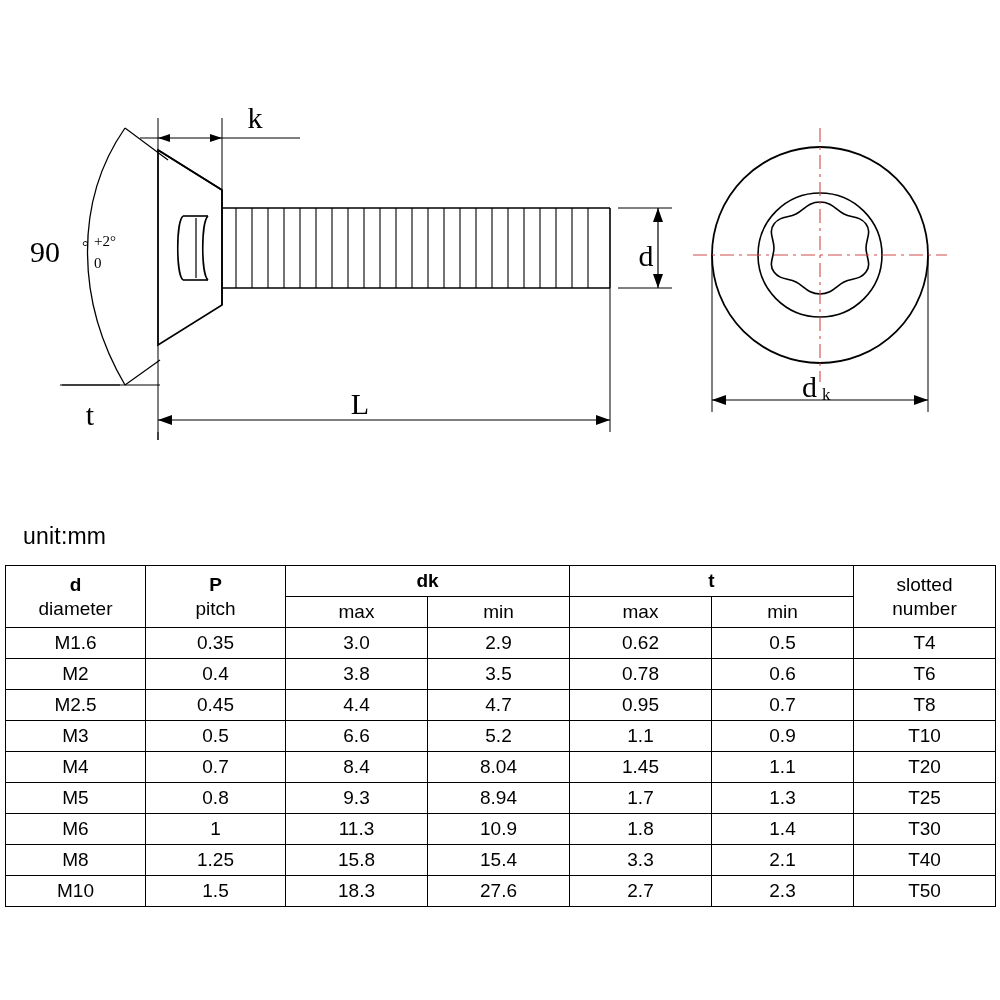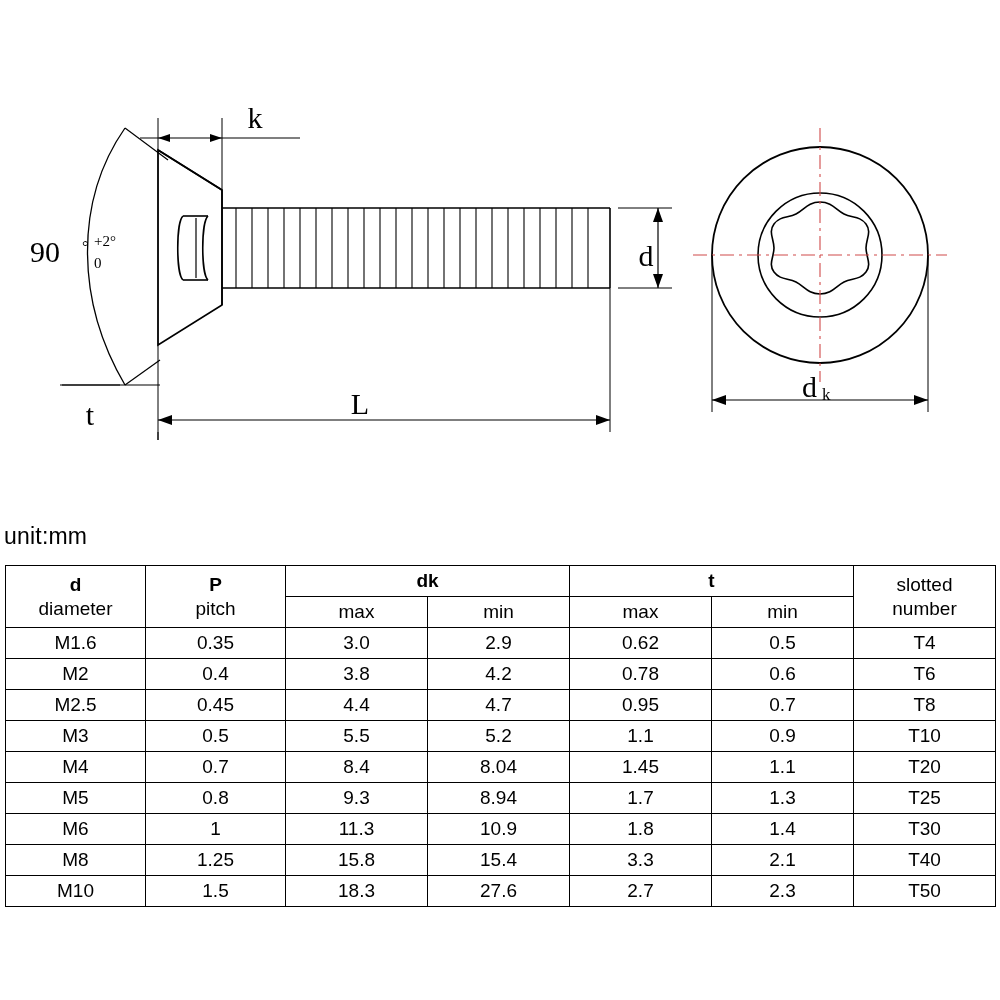--- a/index.html
+++ b/index.html
@@ -27,21 +27,21 @@
     top: 0;
     width: 1000px;
     height: 500px;
   }
   #drawing svg {
     display: block;
   }
   
   #unit-label {
     position: absolute;
-    left: 4px;
+    left: 23px;
     top: 523px;
     font-size: 23px;
     font-weight: 400;
     letter-spacing: 0.2px;
   }
   
   #spec-table-wrap {
     position: absolute;
     left: 5px;
     top: 565px;
@@ -294,38 +294,38 @@
           <td>3.0</td>
           <td>2.9</td>
           <td>0.62</td>
           <td>0.5</td>
           <td>T4</td>
         </tr>
         <tr>
           <td class="rowlabel">M2</td>
           <td>0.4</td>
           <td>3.8</td>
-          <td>4.2</td>
+          <td>3.5</td>
           <td>0.78</td>
           <td>0.6</td>
           <td>T6</td>
         </tr>
         <tr>
           <td class="rowlabel">M2.5</td>
           <td>0.45</td>
           <td>4.4</td>
           <td>4.7</td>
           <td>0.95</td>
           <td>0.7</td>
           <td>T8</td>
         </tr>
         <tr>
           <td class="rowlabel">M3</td>
           <td>0.5</td>
-          <td>5.5</td>
+          <td>6.6</td>
           <td>5.2</td>
           <td>1.1</td>
           <td>0.9</td>
           <td>T10</td>
         </tr>
         <tr>
           <td class="rowlabel">M4</td>
           <td>0.7</td>
           <td>8.4</td>
           <td>8.04</td>

